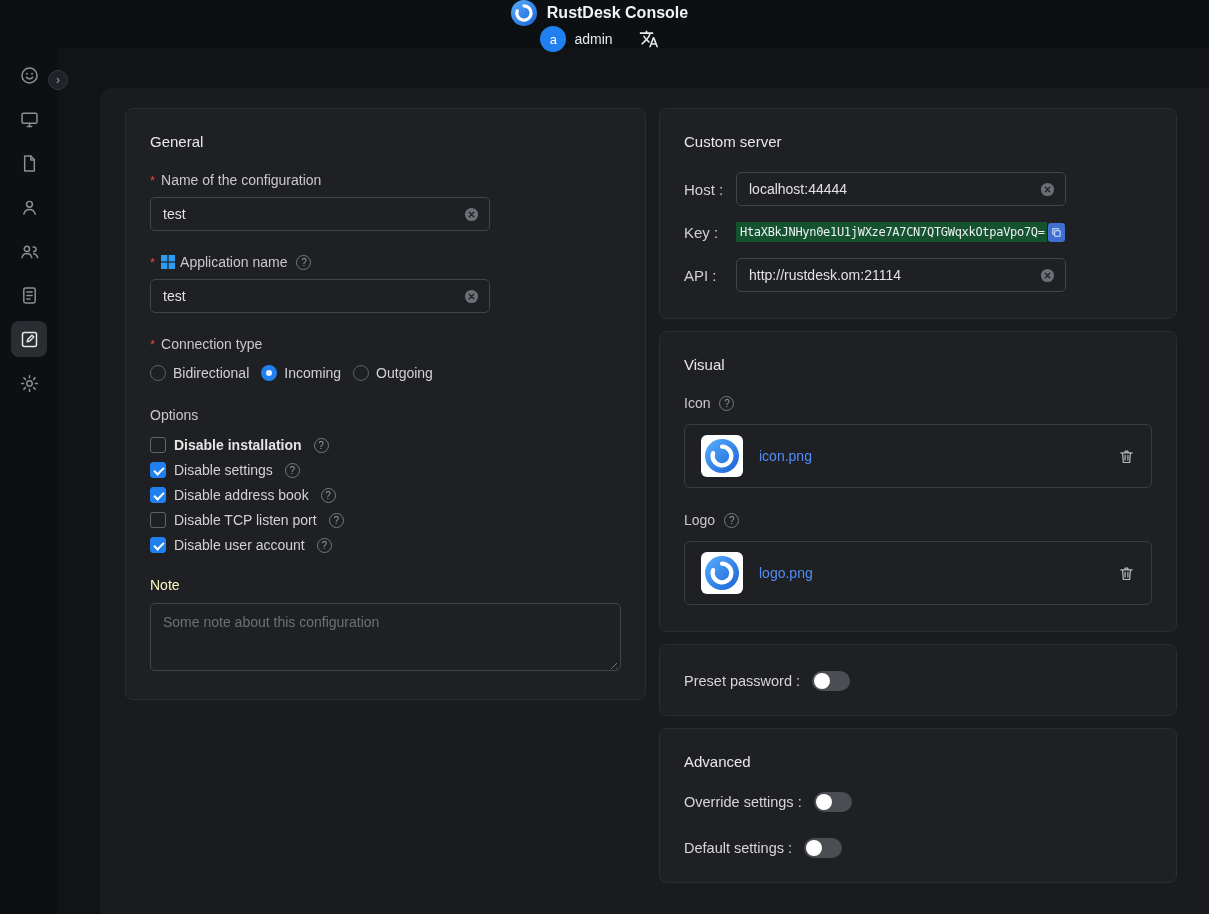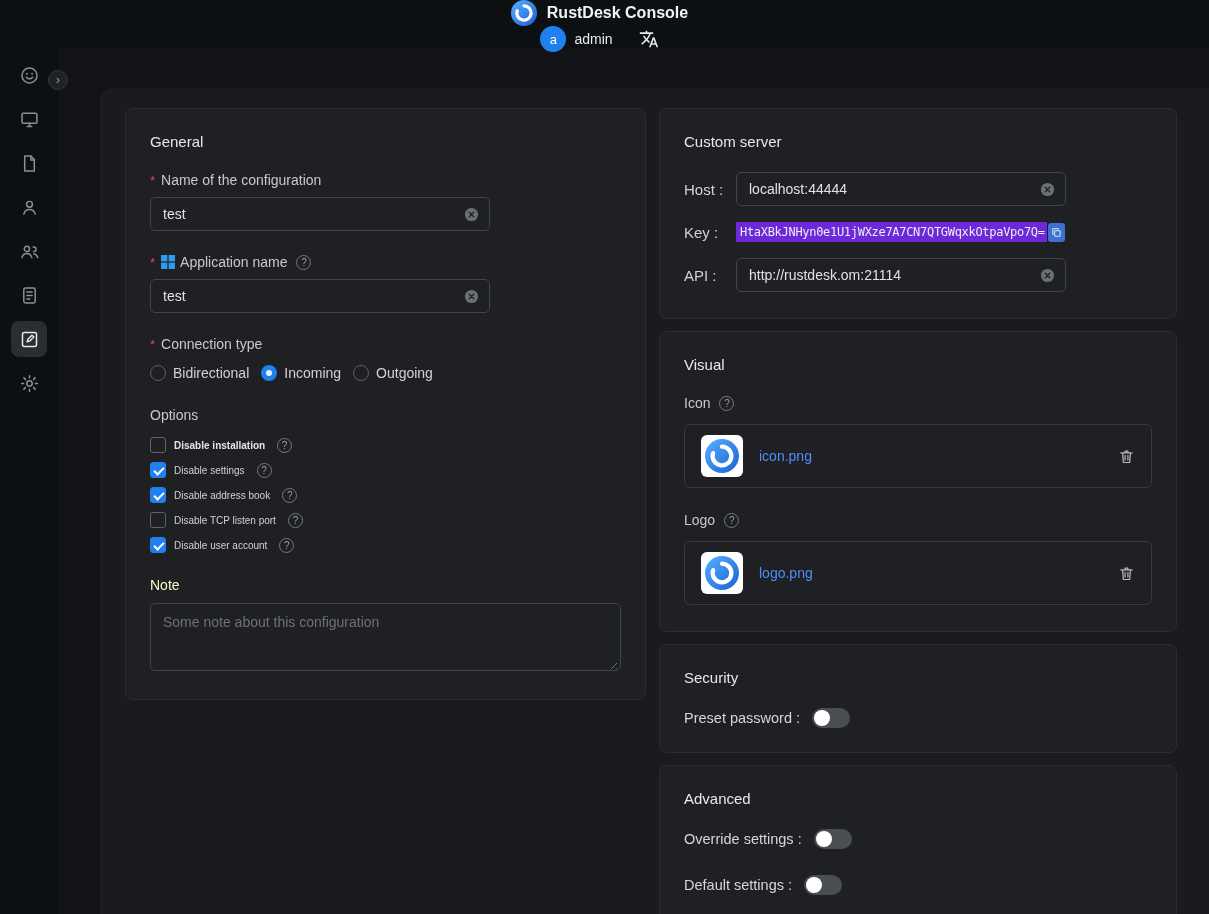--- a/index.html
+++ b/index.html
@@ -58,40 +58,40 @@
   .radio { width:16px; height:16px; border-radius:50%; border:1px solid #5c6065; background:transparent; }
   .radio.checked { border:5px solid var(--accent,#2080f0); background:#e8f1ff; }
 
   .options-title { font-size:14px; color:#c9c9c9; margin:26px 0 14px; }
   .chk-row { display:flex; align-items:center; gap:8px; margin-bottom:9px; cursor:pointer; }
   .chk { width:16px; height:16px; border-radius:3px; border:1px solid #606469; background:transparent;
          position:relative; flex:0 0 auto; }
   .chk.checked { background:var(--accent,#2080f0); border-color:var(--accent,#2080f0); }
   .chk.checked::after { content:""; position:absolute; left:5px; top:1.5px; width:4px; height:8px;
                         border-right:2px solid #fff; border-bottom:2px solid #fff; transform:rotate(45deg); }
-  .chk-label { font-size:10px; color:#d2d2d2; }
+  .chk-label { font-size:14px; color:#d2d2d2; }
   .chk-label.bold { font-weight:700; color:#e4e4e4; }
 
   .note-label { font-size:14px; color:#fef9c3; margin:24px 0 10px; }
   .note-wrap { position:relative; }
   .note-wrap textarea { width:100%; height:68px; background:transparent; border:1px solid #414449;
                         border-radius:5px; resize:none; padding:10px 12px; color:#ddd; font-size:14px;
                         font-family:"Liberation Sans", sans-serif; outline:none; }
   .note-wrap textarea::placeholder { color:#6d7176; }
   .note-wrap::after { content:""; position:absolute; right:4px; bottom:6px; width:10px; height:10px;
                       background:repeating-linear-gradient(135deg, transparent 0 2.5px, #6d7176 2.5px 3.5px);
                       clip-path:polygon(100% 0, 100% 100%, 0 100%); pointer-events:none; }
 
   
   .srv-row { display:flex; align-items:center; margin-bottom:13px; }
   .srv-row:last-child { margin-bottom:2px; }
   .srv-label { width:52px; font-size:15px; color:#d2d2d2; flex:0 0 auto; }
   .key-field { display:flex; align-items:center; height:26px; }
   .key-text { font-family:"DejaVu Sans Mono", monospace; font-size:12px; color:#eceff3;
-              background:#6d28d9; padding:3px 2px 3px 4px; letter-spacing:-0.3px; white-space:nowrap; }
+              background:#14532d; padding:3px 2px 3px 4px; letter-spacing:-0.3px; white-space:nowrap; }
   .copy-btn { width:17px; height:19px; margin-left:1px; border-radius:3px; background:#3f6fd0;
               display:grid; place-items:center; cursor:pointer; }
   .copy-btn svg { width:11px; height:11px; }
 
   
   .vis-label { display:flex; align-items:center; gap:5px; font-size:14px; color:#c9c9c9; margin-bottom:13px; }
   .file-box { border:1px solid #3a3b3f; border-radius:6px; height:64px; display:flex; align-items:center;
               padding:0 16px; margin-bottom:24px; }
   .file-box:last-child { margin-bottom:2px; }
   .thumb { width:42px; height:42px; background:#fff; border-radius:6px; display:grid; place-items:center; flex:0 0 auto; }
@@ -369,21 +369,20 @@
             </svg>
           </span>
           <span class="file-name">logo.png</span>
           <svg class="trash stroke" viewBox="0 0 24 24">
             <path d="M4 7h16M10 7V4.5h4V7M6.5 7l1 13.5h9l1-13.5M10 10.5v6.5M14 10.5v6.5"></path>
           </svg>
         </div>
       </div>
 
       <div class="card">
-        <div class="card-title">Security</div>
         <div class="tog-row">
           <span class="tog-label">Preset password :</span>
           <span class="switch">
               <span class="knob"></span>
             </span>
         </div>
       </div>
 
       <div class="card">
         <div class="card-title">Advanced</div>

